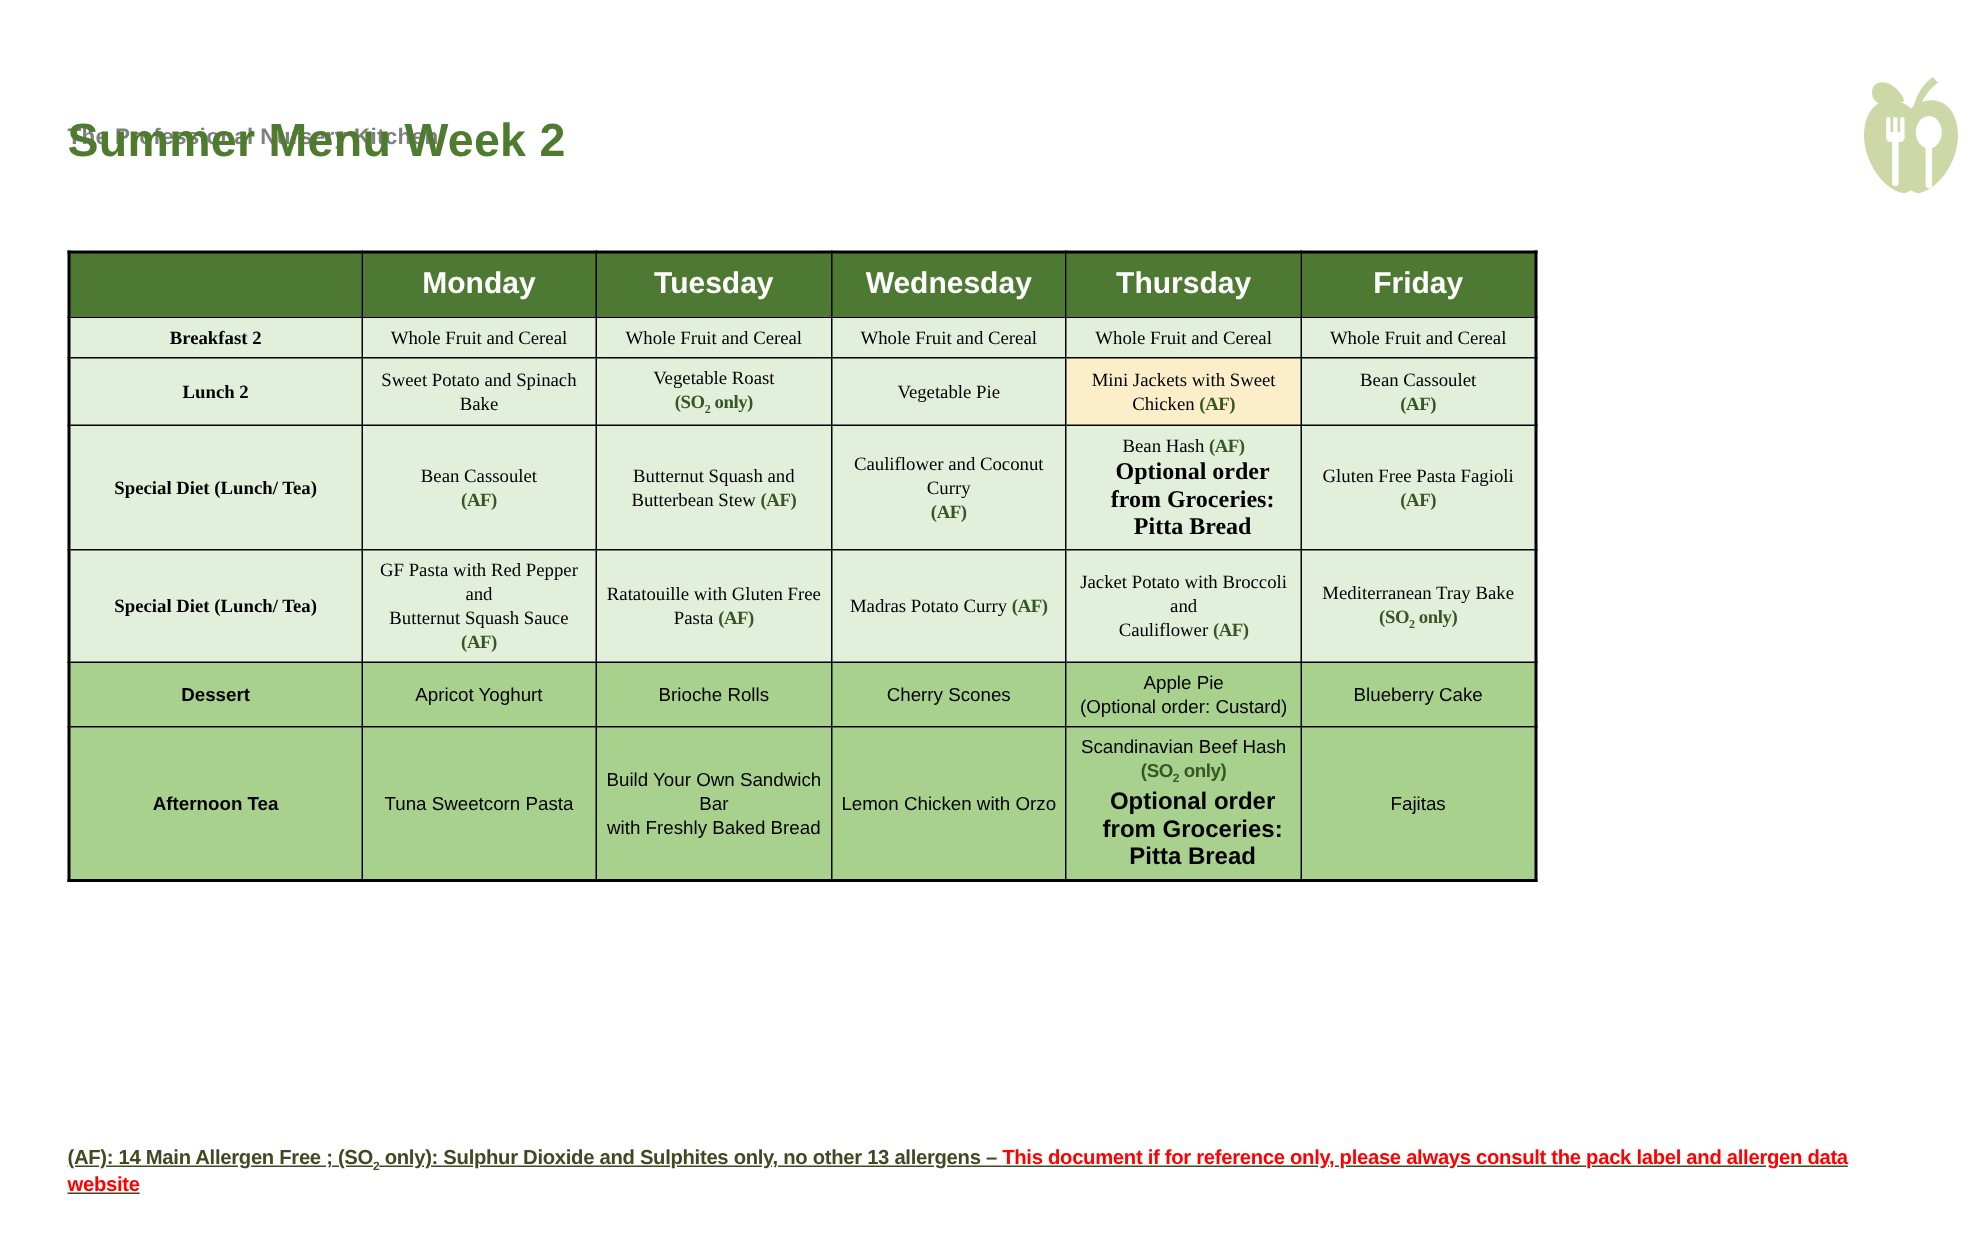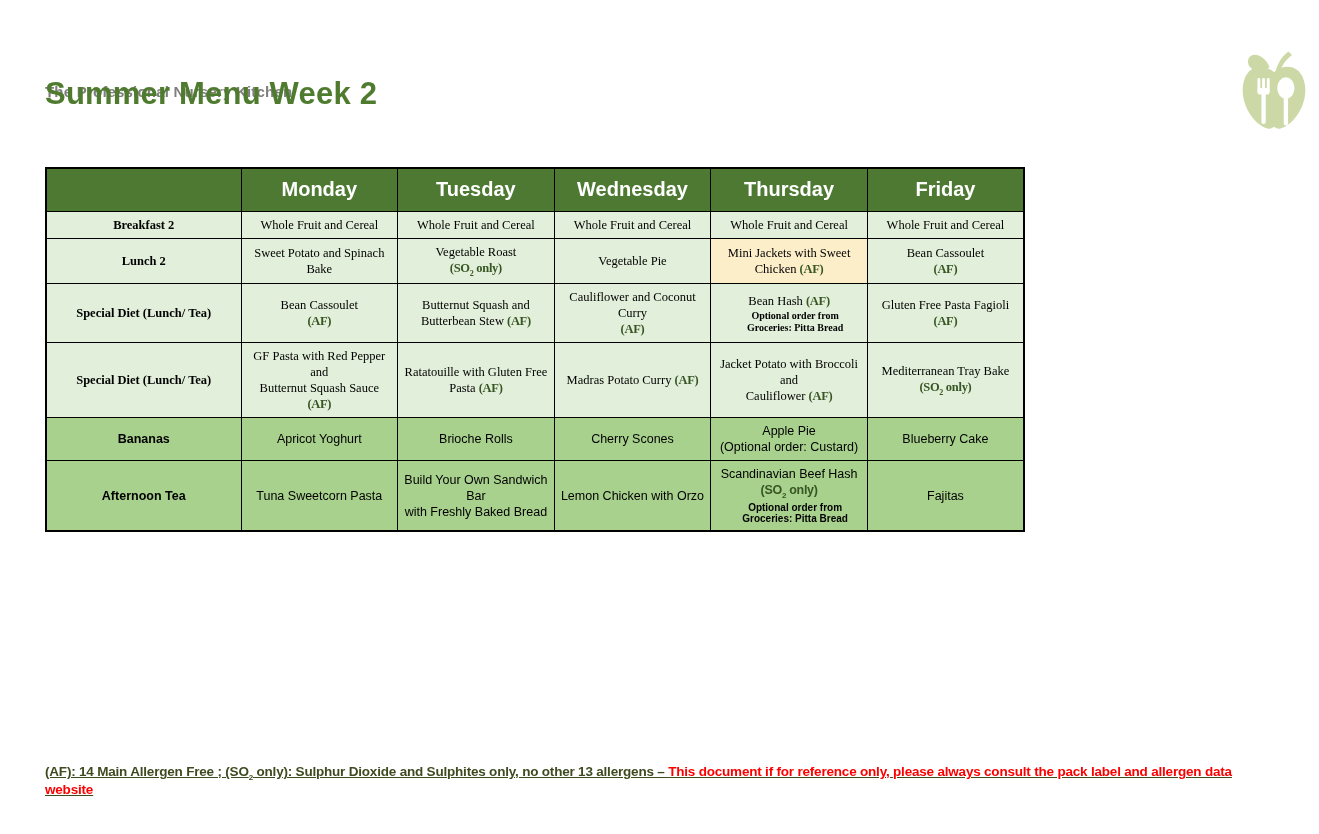--- a/index.html
+++ b/index.html
@@ -28,21 +28,21 @@
   table.menu col.c-label{width:195px;}
   table.menu th, table.menu td{border:1px solid var(--border-color);text-align:center;vertical-align:middle;}
   table.menu thead th{background:var(--header-bg);color:#ffffff;font-size:20px;font-weight:700;height:43px;padding:2px 4px;}
   table.menu td{font-size:12.5px;line-height:1.28;padding:5px 6px;color:#000;}
   td.row-label{font-weight:700;}
   tr.shade-medium td{background:var(--row-medium);}
   tr.shade-pale td{background:var(--row-pale);font-family:Liberation Serif, serif;}
   td.cell-highlight{background:var(--highlight) !important;}
   .tok{color:var(--token-green);font-weight:700;letter-spacing:-0.3px;}
   .tok sub{font-size:8px;}
-  .cell-note{display:block;font-size:10px;font-weight:700;line-height:1.15;margin-top:1px;margin-left:12px;}
+  .cell-note{display:block;font-size:16px;font-weight:700;line-height:1.15;margin-top:1px;margin-left:12px;}
 
   .footer{position:absolute;left:45px;top:764px;width:1230px;font-size:13.5px;font-weight:700;letter-spacing:-0.2px;color:var(--footer-green);text-decoration:underline;}
   .footer sub{font-size:8px;}
   .footer .warning{color:var(--footer-red);}
 </style>
 </head>
 <body>
 
 <div class="page">
 
@@ -122,21 +122,21 @@
         </tr>
         <tr class="shade-pale">
           <td class="row-label">Special Diet (Lunch/ Tea)</td>
           <td>GF Pasta with Red Pepper and<br>Butternut Squash Sauce <span class="tok">(AF)</span></td>
           <td>Ratatouille with Gluten Free<br>Pasta <span class="tok">(AF)</span></td>
           <td>Madras Potato Curry <span class="tok">(AF)</span></td>
           <td>Jacket Potato with Broccoli and<br>Cauliflower <span class="tok">(AF)</span></td>
           <td>Mediterranean Tray Bake<br><span class="tok">(SO<sub>2</sub> only)</span></td>
         </tr>
         <tr class="shade-medium">
-          <td class="row-label">Bananas</td>
+          <td class="row-label">Dessert</td>
           <td>Apricot Yoghurt</td>
           <td>Brioche Rolls</td>
           <td>Cherry Scones</td>
           <td>Apple Pie<br>(Optional order: Custard)</td>
           <td>Blueberry Cake</td>
         </tr>
         <tr class="shade-medium">
           <td class="row-label">Afternoon Tea</td>
           <td>Tuna Sweetcorn Pasta</td>
           <td>Build Your Own Sandwich Bar<br>with Freshly Baked Bread</td>

